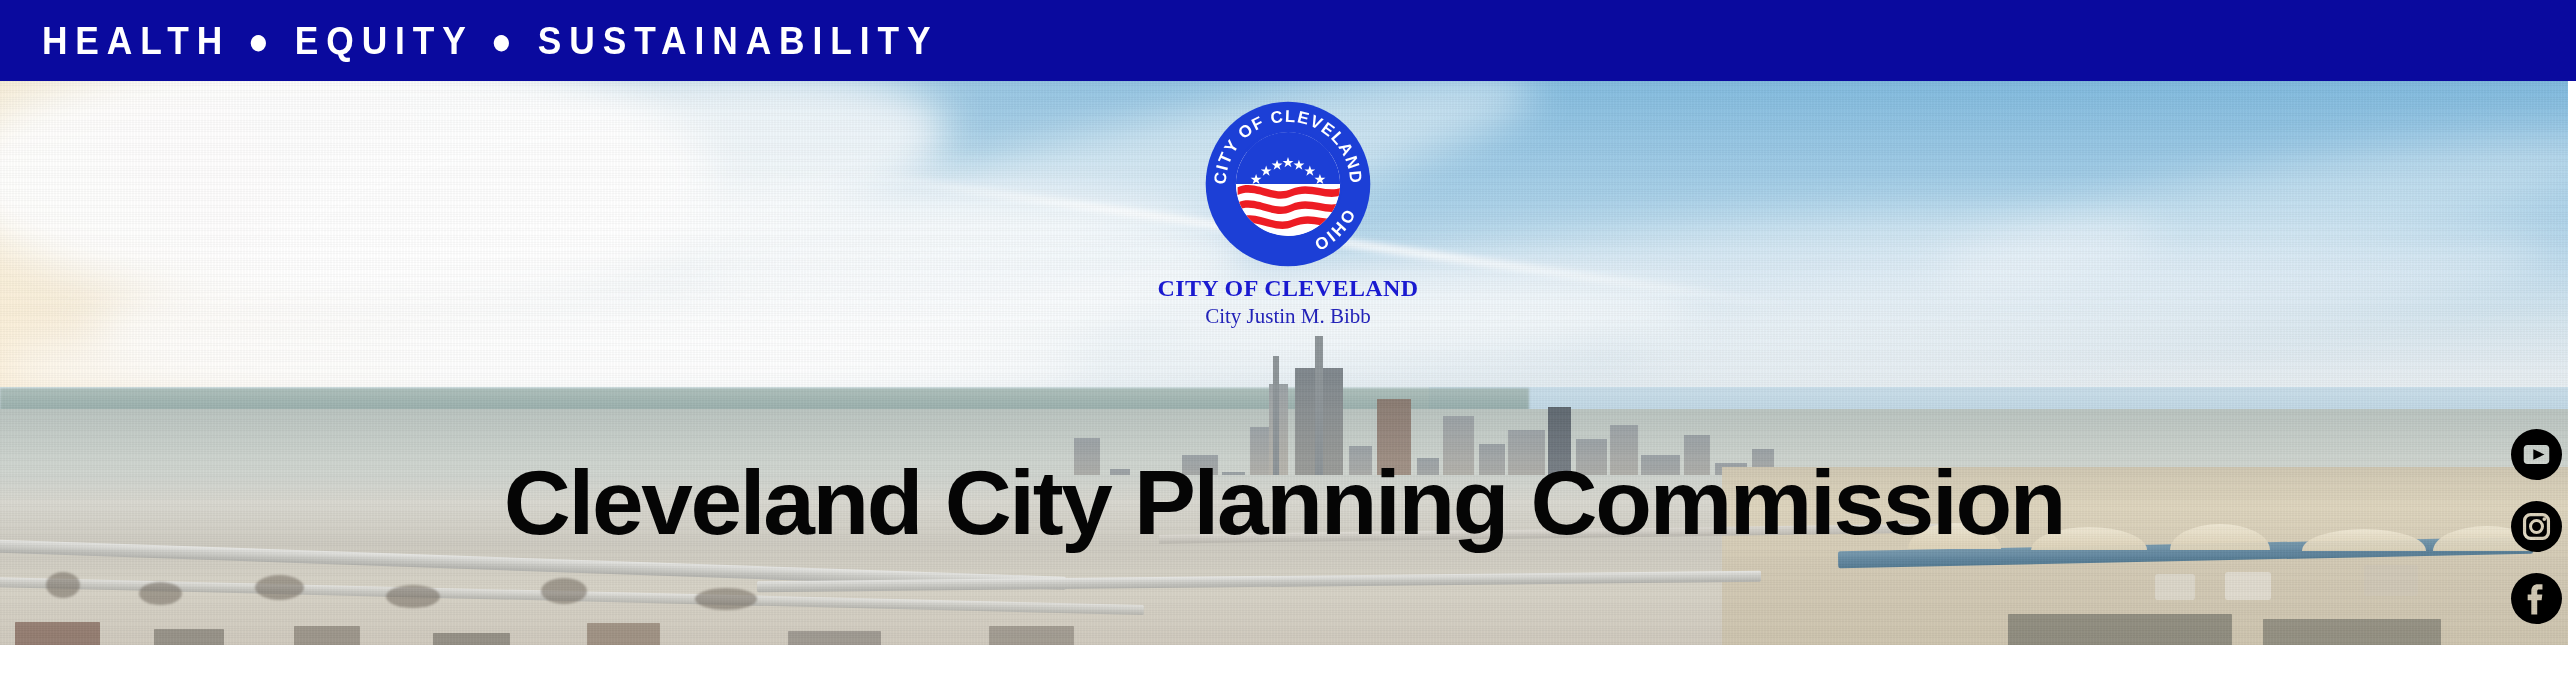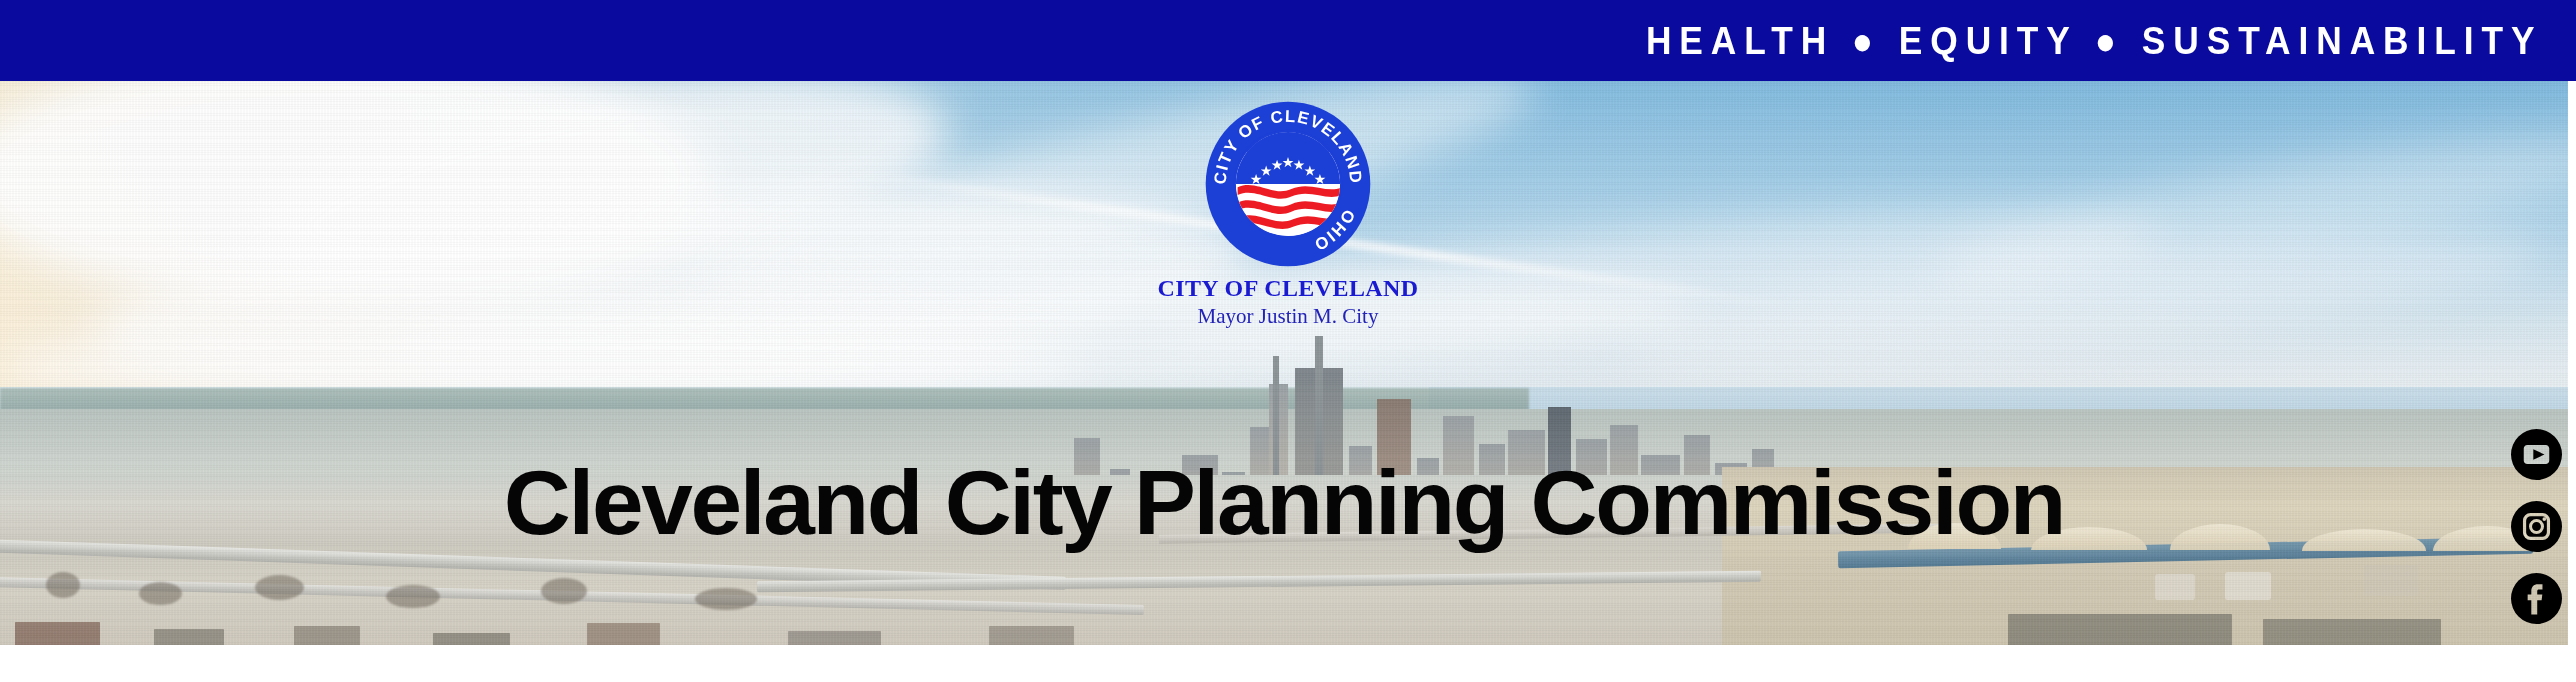--- a/index.html
+++ b/index.html
@@ -9,21 +9,21 @@
   #page{
     position:relative;
     width:2576px;height:682px;
     overflow:hidden;background:#ffffff;
   }
 
   
   #top-banner{
     position:absolute;left:0;top:0;width:2576px;height:81px;
     background:#0A0A9E;
-    display:flex;align-items:center;justify-content:flex-end;
+    display:flex;align-items:center;justify-content:flex-start;
     z-index:40;
   }
   #top-banner .tagline{
     color:#ffffff;
     font-family:"Liberation Sans",sans-serif;
     font-weight:700;
     font-size:38px;
     letter-spacing:8.5px;
     line-height:1;
     white-space:nowrap;
@@ -354,21 +354,21 @@
         </g>
       </g>
 
       <g fill="#FFFFFF" font-family="Liberation Sans, sans-serif" font-weight="700" font-size="20" letter-spacing="1.6">
         <text><textPath href="#ringTop" startOffset="50%" text-anchor="middle">CITY OF CLEVELAND</textPath></text>
         <text><textPath href="#ringBot" startOffset="25%" text-anchor="middle">OHIO</textPath></text>
       </g>
     </svg>
 
     <div class="logo-name">CITY OF CLEVELAND</div>
-    <div class="logo-mayor">Mayor Justin M. City</div>
+    <div class="logo-mayor">City Justin M. Bibb</div>
   </div>
 
   <div id="hero-title">Cleveland City Planning Commission</div>
 
   <div id="social-rail">
 
     <svg class="social-btn" viewBox="0 0 64 64" role="img">
       <path fill-rule="evenodd" d="M32 0a32 32 0 1 1 0 64 32 32 0 0 1 0-64z
                M16 24.5c0-2.5 2-4.5 4.5-4.5h23c2.5 0 4.5 2 4.5 4.5v15c0 2.5-2 4.5-4.5 4.5h-23c-2.5 0-4.5-2-4.5-4.5z
                M28 25.5l14 6.5-14 6.5z" fill="#000000"></path>

